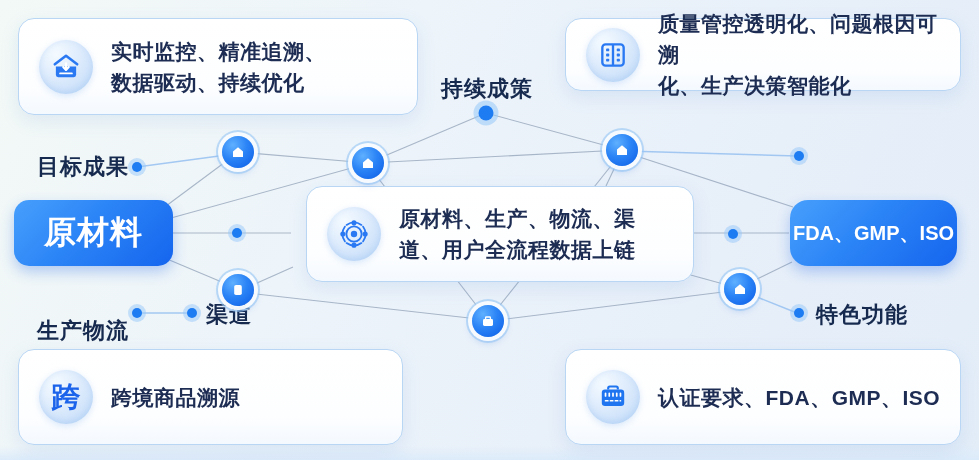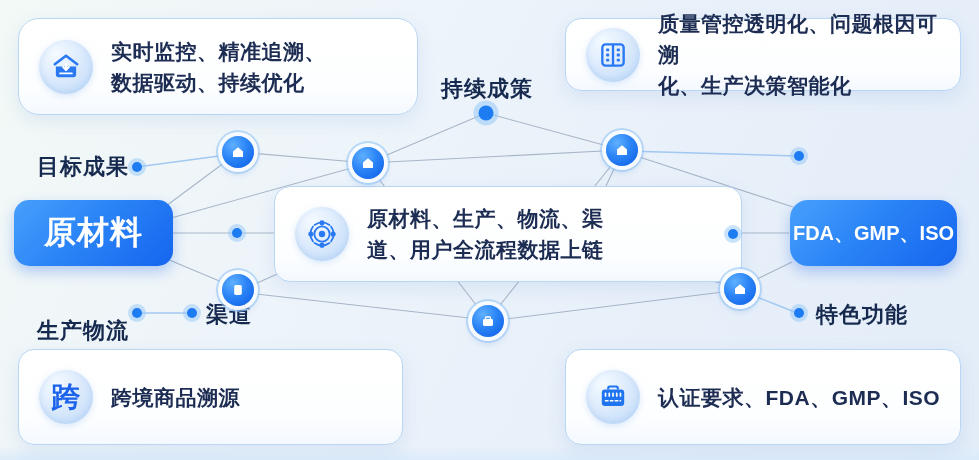--- a/index.html
+++ b/index.html
@@ -80,21 +80,21 @@
     <line x1="368" y1="165" x2="487" y2="319"></line>
     <line x1="622" y1="152" x2="489" y2="319"></line>
     <line x1="490" y1="321" x2="739" y2="290"></line>
     <line x1="622" y1="152" x2="606" y2="186"></line>
     <line x1="624" y1="152" x2="793" y2="207"></line>
     <line x1="681" y1="233" x2="789" y2="233"></line>
     <line x1="676" y1="271" x2="738" y2="288"></line>
     <line x1="741" y1="287" x2="792" y2="262"></line>
   </svg>
 
-  <div class="card" style="left:18px;top:18px;width:400px;height:97px;border-radius:21px;">
+  <div class="card" style="left:18px;top:18px;width:400px;height:97px;">
     <div class="icon-circle">
       <svg width="32" height="32" viewBox="0 0 30 30">
         <path d="M4.5 12.5 L15 4.5 L25.5 12.5" fill="none" stroke="#2a79f3" stroke-width="2.4" stroke-linecap="round" stroke-linejoin="round"></path>
         <path d="M5.5 14.5 H24.5 V22.3 Q24.5 24.5 22.3 24.5 H7.7 Q5.5 24.5 5.5 22.3 Z" fill="#2a79f3"></path>
         <path d="M15 11.5 V17.2" stroke="#fff" stroke-width="2" stroke-linecap="round"></path>
         <path d="M12.4 15 L15 17.8 L17.6 15" fill="none" stroke="#fff" stroke-width="2" stroke-linecap="round" stroke-linejoin="round"></path>
         <path d="M9.5 21 H20.5" stroke="#fff" stroke-width="1.8" stroke-linecap="round"></path>
       </svg>
     </div>
     <div class="card-text">
@@ -115,21 +115,21 @@
         <rect x="18.5" y="13.7" width="3" height="2.6" rx="0.8" fill="#2a79f3"></rect>
         <rect x="18.5" y="18.4" width="3" height="2.6" rx="0.8" fill="#2a79f3"></rect>
       </svg>
     </div>
     <div class="card-text">
       <div>质量管控透明化、问题根因可溯</div>
       <div>化、生产决策智能化</div>
     </div>
   </div>
 
-  <div class="card" style="left:274px;top:186px;width:468px;height:96px;">
+  <div class="card" style="left:306px;top:186px;width:388px;height:96px;">
     <div class="icon-circle">
       <svg width="34" height="34" viewBox="0 0 32 32">
         <circle cx="16" cy="16" r="7.2" fill="none" stroke="#2a79f3" stroke-width="1.8"></circle>
         <circle cx="16" cy="16" r="3" fill="#2a79f3"></circle>
         <circle cx="16" cy="5.5" r="2.4" fill="#2a79f3"></circle>
         <circle cx="26.5" cy="16" r="2.4" fill="#2a79f3"></circle>
         <circle cx="16" cy="26.5" r="2.4" fill="#2a79f3"></circle>
         <circle cx="5.5" cy="16" r="2.4" fill="#2a79f3"></circle>
         <path d="M9 7.5 Q16 2.5 23 7.5 M24.5 9 Q29.5 16 24.5 23 M23 24.5 Q16 29.5 9 24.5 M7.5 23 Q2.5 16 7.5 9" fill="none" stroke="#2a79f3" stroke-width="1.6" stroke-linecap="round"></path>
       </svg>

